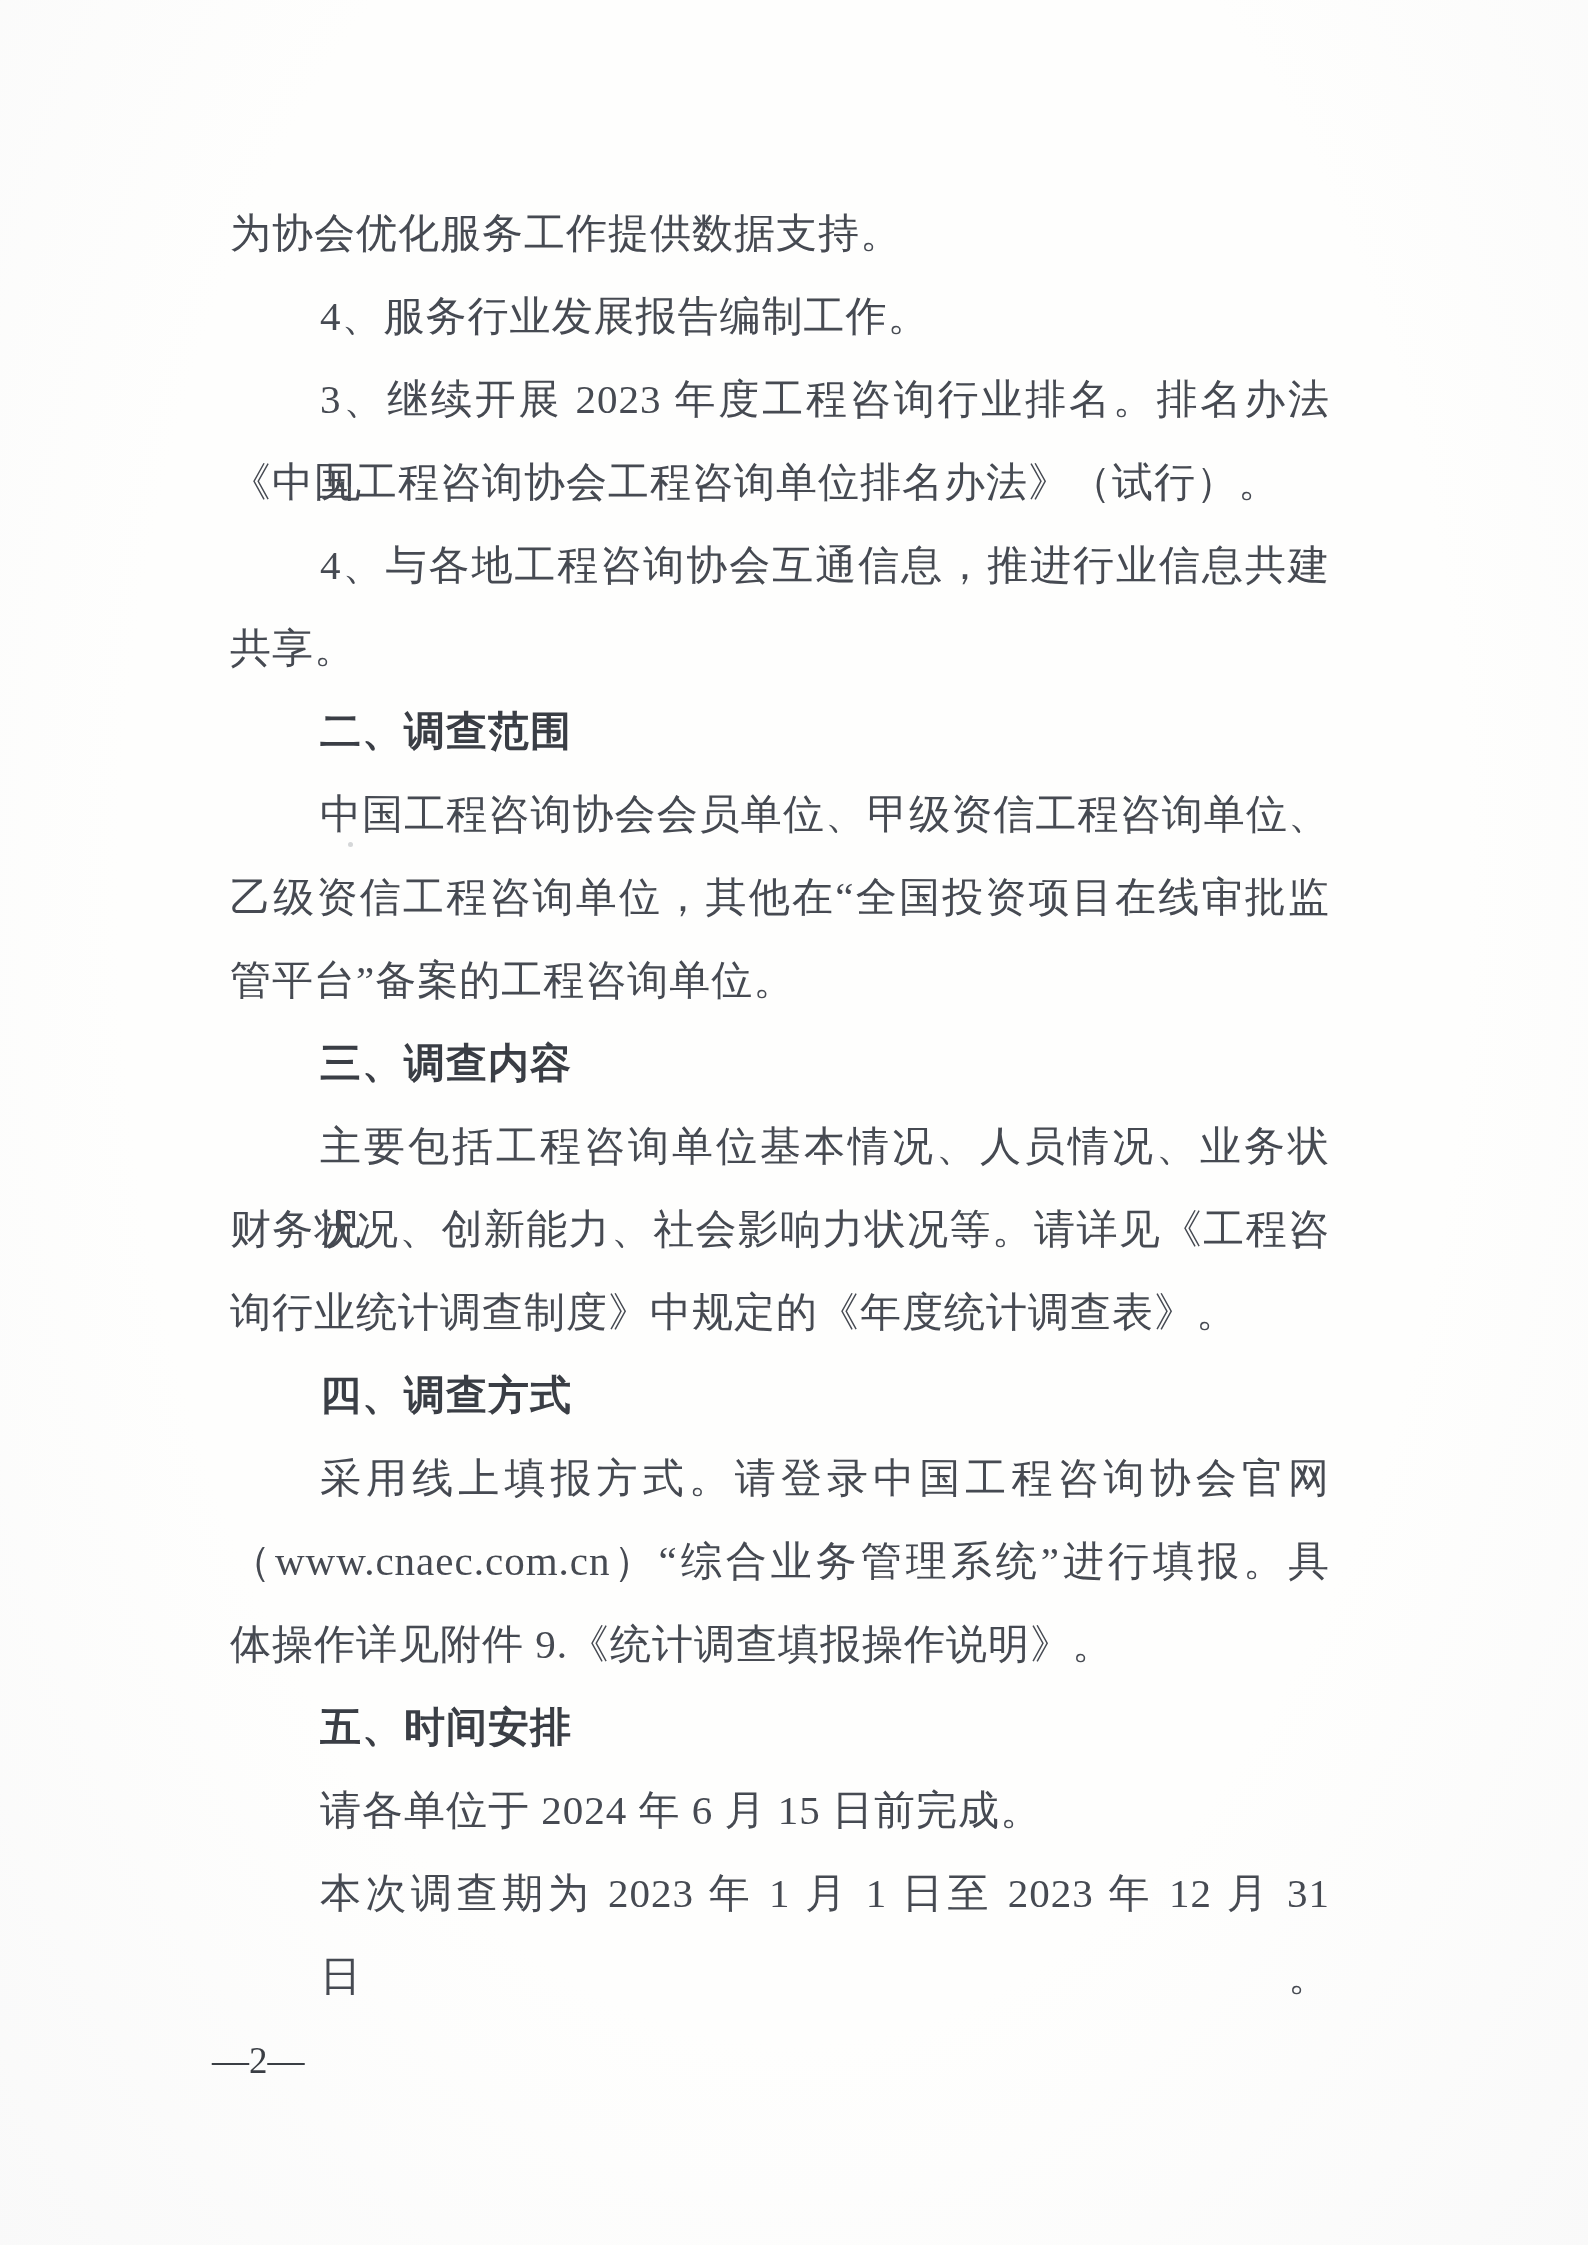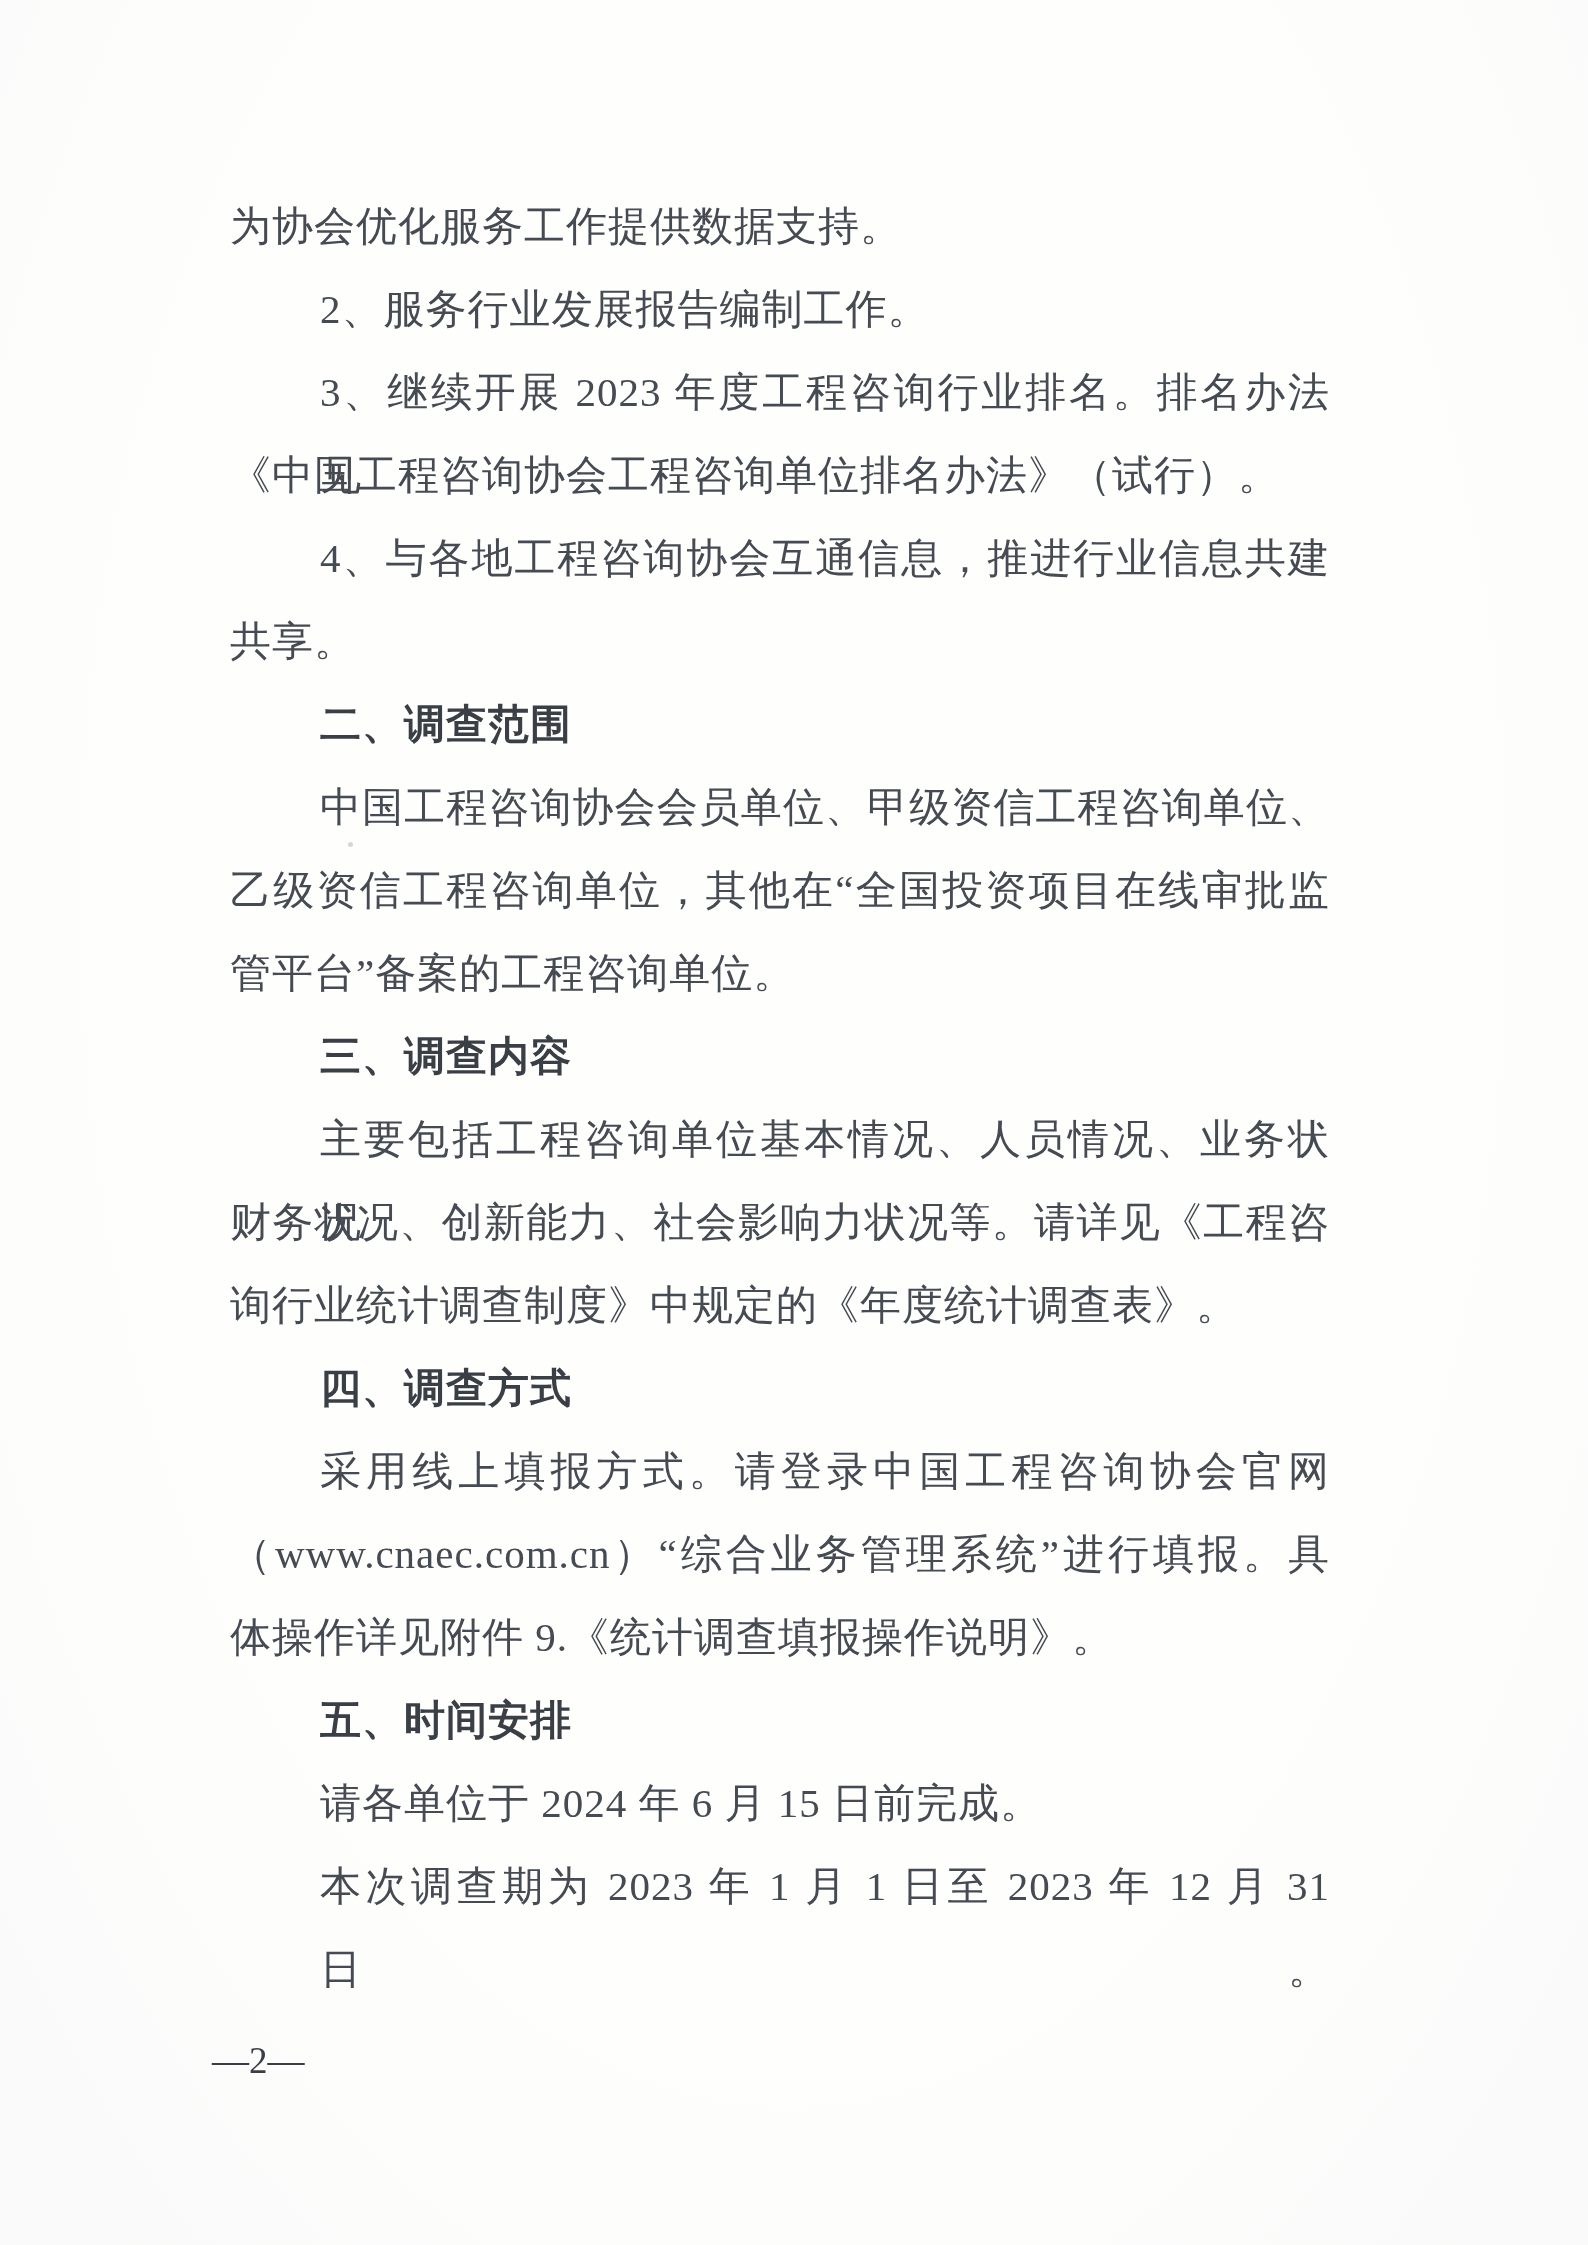--- a/index.html
+++ b/index.html
@@ -16,21 +16,21 @@
   .page {
     position: absolute;
     inset: 0;
     background:
       radial-gradient(ellipse at 50% 40%, rgba(255,255,255,0) 60%, rgba(240,240,242,.35) 100%),
       #fefefd;
   }
   .doc {
     position: absolute;
     left: 230px;
-    top: 185px;
+    top: 192px;
     width: 1100px;
     font-family: "Liberation Serif", "DejaVu Serif", serif;
     font-size: 41px;
     letter-spacing: 1px;
     color: #464a52;
   }
   .line {
     height: 83px;
     line-height: 83px;
   }
@@ -71,21 +71,21 @@
     opacity: .6;
   }
 </style>
 </head>
 <body>
 
 <div class="page">
 
   <div class="doc">
     <div class="line">为协会优化服务工作提供数据支持。</div>
-    <div class="line indent">2、服务行业发展报告编制工作。</div>
+    <div class="line indent">4、服务行业发展报告编制工作。</div>
     <div class="line indent justify">3、继续开展 2023 年度工程咨询行业排名。排名办法见</div>
     <div class="line">《中国工程咨询协会工程咨询单位排名办法》（试行）。</div>
     <div class="line indent justify">4、与各地工程咨询协会互通信息，推进行业信息共建</div>
     <div class="line">共享。</div>
     <div class="line indent heading">二、调查范围</div>
     <div class="line indent justify">中国工程咨询协会会员单位、甲级资信工程咨询单位、</div>
     <div class="line justify">乙级资信工程咨询单位，其他在“全国投资项目在线审批监</div>
     <div class="line">管平台”备案的工程咨询单位。</div>
     <div class="line indent heading">三、调查内容</div>
     <div class="line indent justify">主要包括工程咨询单位基本情况、人员情况、业务状况、</div>

